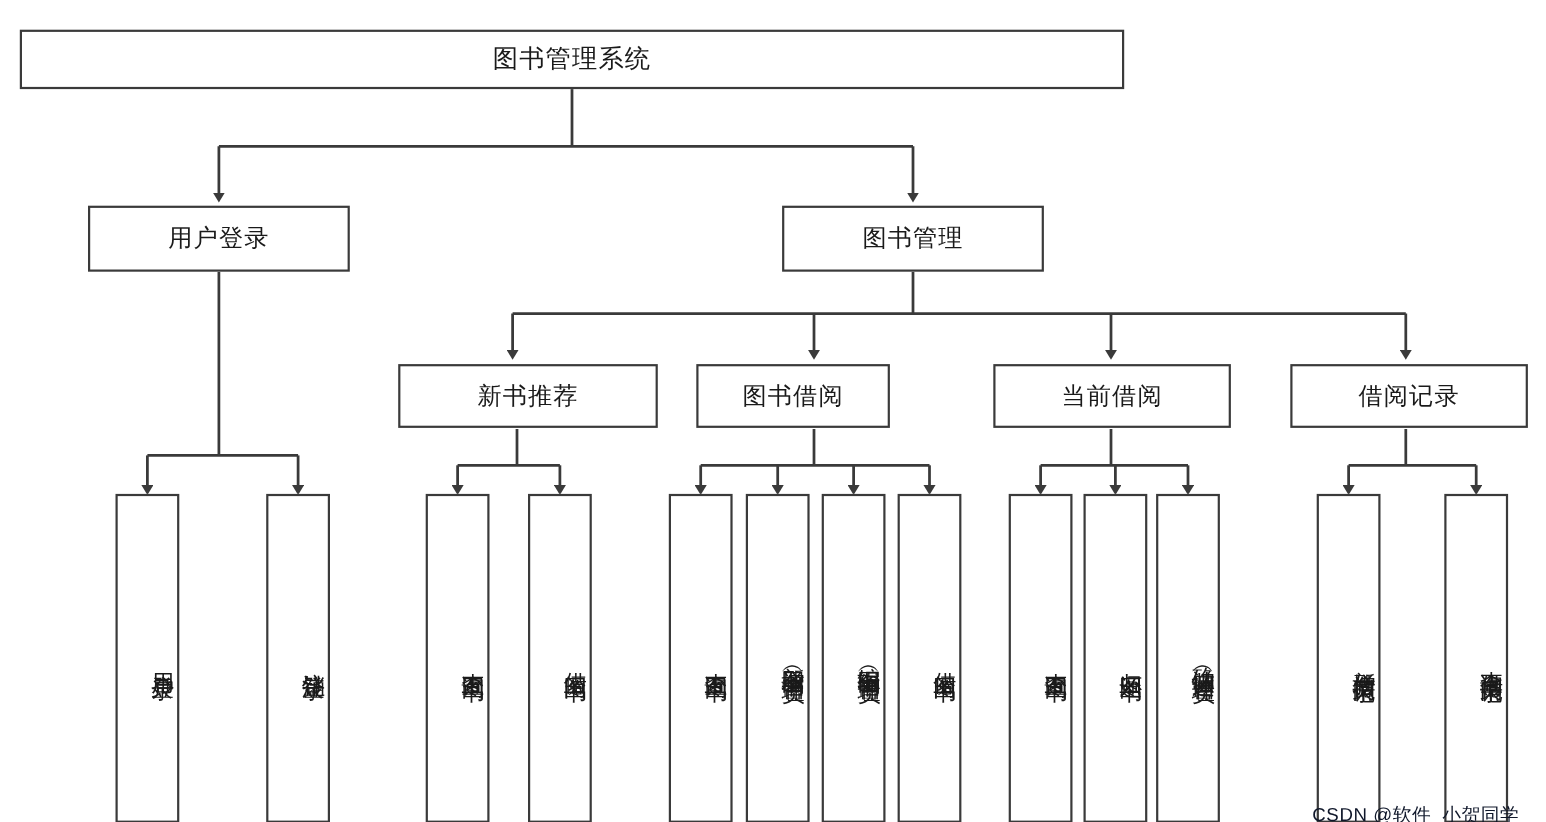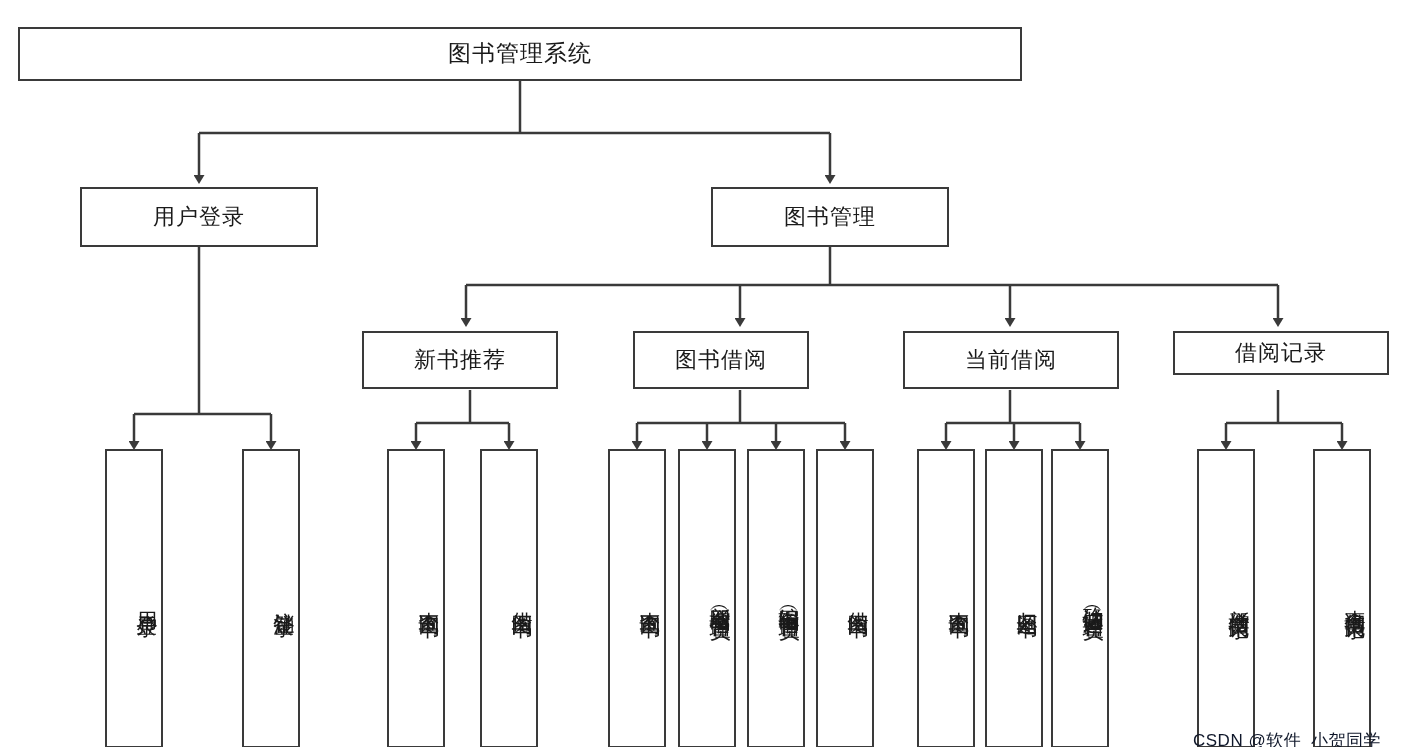--- a/index.html
+++ b/index.html
@@ -127,30 +127,30 @@
     <span class="label">图书管理系统</span>
   </div>
 
   <div class="node horiz" style="left:80px; top:172px; width:238px; height:60px;">
     <span class="label">用户登录</span>
   </div>
   <div class="node horiz" style="left:711px; top:172px; width:238px; height:60px;text-align:right;">
     <span class="label">图书管理</span>
   </div>
 
-  <div class="node horiz" style="left:362px; top:316px; width:196px; height:58px;">
+  <div class="node horiz" style="left:362px; top:316px; width:236px; height:58px;">
     <span class="label">新书推荐</span>
   </div>
   <div class="node horiz" style="left:633px; top:316px; width:176px; height:58px;">
     <span class="label">图书借阅</span>
   </div>
   <div class="node horiz" style="left:903px; top:316px; width:216px; height:58px;">
     <span class="label">当前借阅</span>
   </div>
-  <div class="node horiz" style="left:1173px; top:316px; width:216px; height:44px;">
+  <div class="node horiz" style="left:1173px; top:316px; width:216px; height:58px;">
     <span class="label">借阅记录</span>
   </div>
 
   <div class="node vert" style="left:105px; top:434px; width:58px; height:299px;">
     <span class="label">用户登录</span>
   </div>
   <div class="node vert" style="left:242px; top:434px; width:58px; height:299px;">
     <span class="label">注销登录</span>
   </div>
 

